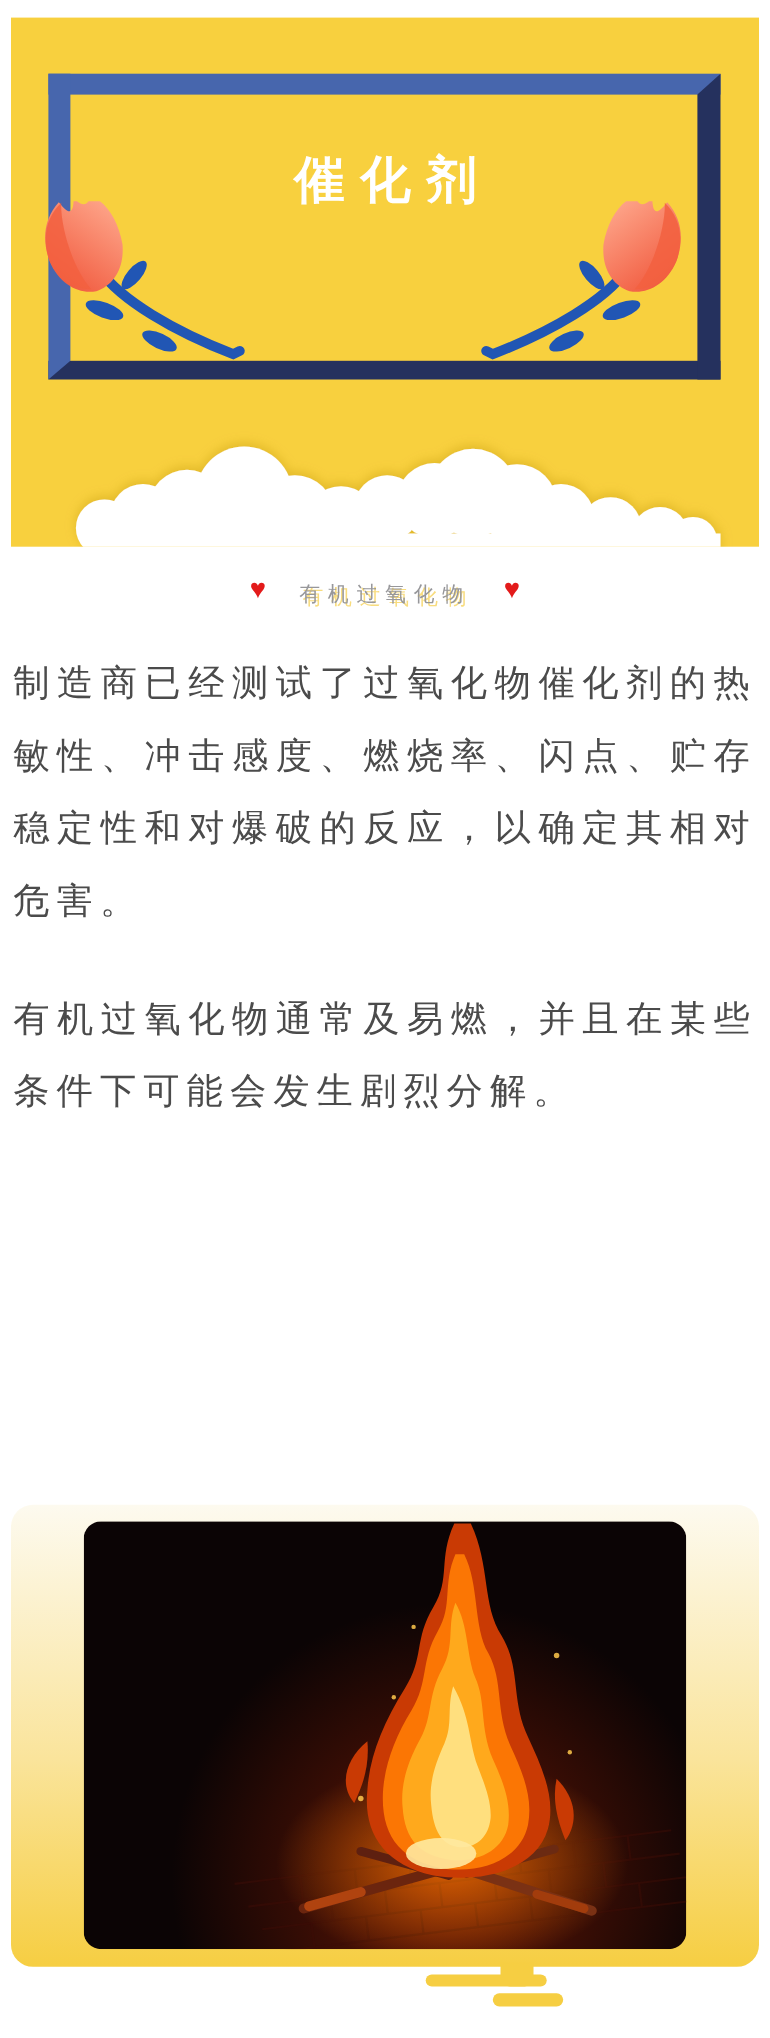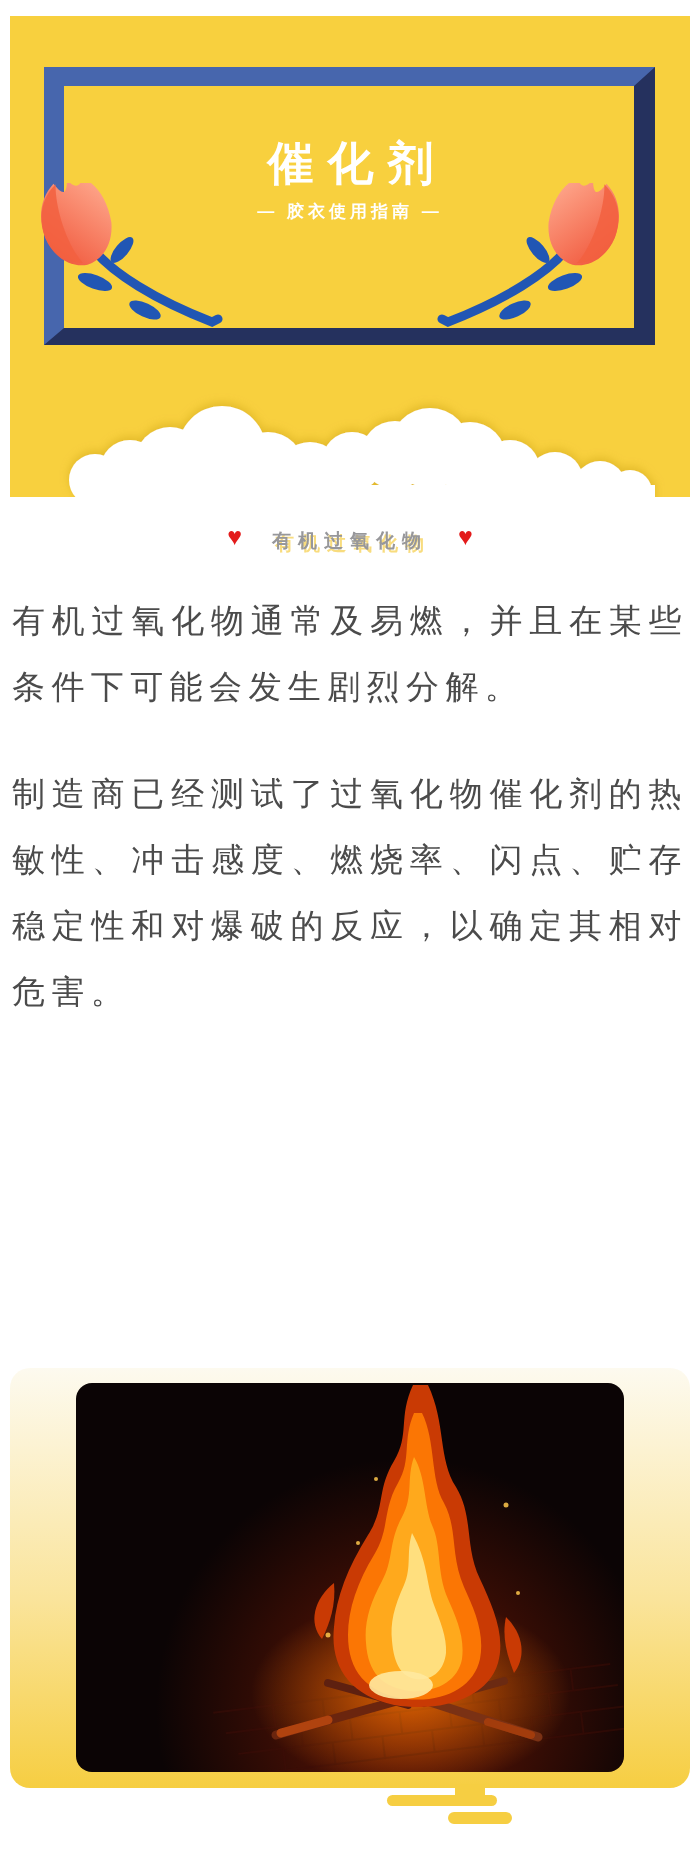--- a/index.html
+++ b/index.html
@@ -19,21 +19,21 @@
   .subtitle{position:absolute;left:0;top:184px;width:100%;text-align:center;
          font-size:17px;font-weight:600;color:var(--title_white,#fff);letter-spacing:4px;}
   .tulip{position:absolute;width:190px;height:150px;}
   .tulip-left{left:30px;top:167px;}
   .tulip-right{left:420px;top:167px;transform:scaleX(-1);}
   .clouds{position:absolute;left:0;bottom:0;width:680px;height:120px;display:block;}
 
   
   .section-heading{position:absolute;left:0;top:526px;width:100%;display:flex;justify-content:center;align-items:flex-start;gap:30px;}
   .heart{font-size:25px;line-height:1;color:var(--heart_red,#E31B1B);transform:translateY(-2px);}
-  .section-title{margin:0;font-size:19px;line-height:30px;font-weight:bold;color:var(--heading_gray,#97979A);
+  .section-title{margin:0;font-size:19px;line-height:30px;font-weight:normal;color:var(--heading_gray,#97979A);
          letter-spacing:7px;text-shadow:3px 3px 0 var(--heading_highlight,#F8DC7E);}
 
   
   .article{position:absolute;left:12px;top:588px;width:676px;}
   .article p{margin:0 0 41px 0;font-size:33px;line-height:66px;letter-spacing:6.4px;
          font-weight:300;color:var(--body_text,#4B4B4B);text-align:justify;word-break:break-all;}
 
   
   .photo-panel{position:absolute;left:10px;top:1368px;width:680px;height:420px;border-radius:20px;
          background:linear-gradient(to bottom,var(--panel_top,#FDFAEF) 0%, #FAE49B 55%, var(--panel_bottom,#F6CE42) 100%);}
@@ -48,21 +48,20 @@
 </style>
 </head>
 <body>
 
 <div class="page">
 
   <header class="banner">
     <div class="frame"></div>
 
     <h1 class="title">催化剂</h1>
-    <div class="subtitle">— 胶衣使用指南 —</div>
 
     <svg class="tulip tulip-left" viewBox="0 0 190 150">
       <defs>
         <linearGradient id="petalGrad" x1="1" y1="0" x2="0" y2="1">
           <stop offset="0" stop-color="#FFAD92"></stop>
           <stop offset="1" stop-color="#EF4F33"></stop>
         </linearGradient>
       </defs>
       <path d="M50 62 C70 90 118 118 172 139 L178 136" fill="none" stroke="#2156B4" stroke-width="9" stroke-linecap="round"></path>
       <ellipse cx="82" cy="67" rx="16" ry="6.5" fill="#2156B4" transform="rotate(-50 82 67)"></ellipse>
@@ -111,22 +110,22 @@
     </svg>
   </header>
 
   <section class="section-heading">
     <span class="heart">♥</span>
     <h2 class="section-title">有机过氧化物</h2>
     <span class="heart">♥</span>
   </section>
 
   <article class="article">
+    <p>制造商已经测试了过氧化物催化剂的热敏性、冲击感度、燃烧率、闪点、贮存稳定性和对爆破的反应，以确定其相对危害。</p>
     <p>有机过氧化物通常及易燃，并且在某些条件下可能会发生剧烈分解。</p>
-    <p>制造商已经测试了过氧化物催化剂的热敏性、冲击感度、燃烧率、闪点、贮存稳定性和对爆破的反应，以确定其相对危害。</p>
   </article>
 
   <div class="photo-panel">
     <figure class="fire-photo">
       <svg width="548" height="389" viewBox="0 0 548 389">
         <defs>
           <radialGradient id="gRed" cx="0.5" cy="0.5" r="0.5">
             <stop offset="0" stop-color="#7A1A05" stop-opacity="0.85"></stop>
             <stop offset="1" stop-color="#7A1A05" stop-opacity="0"></stop>
           </radialGradient>

